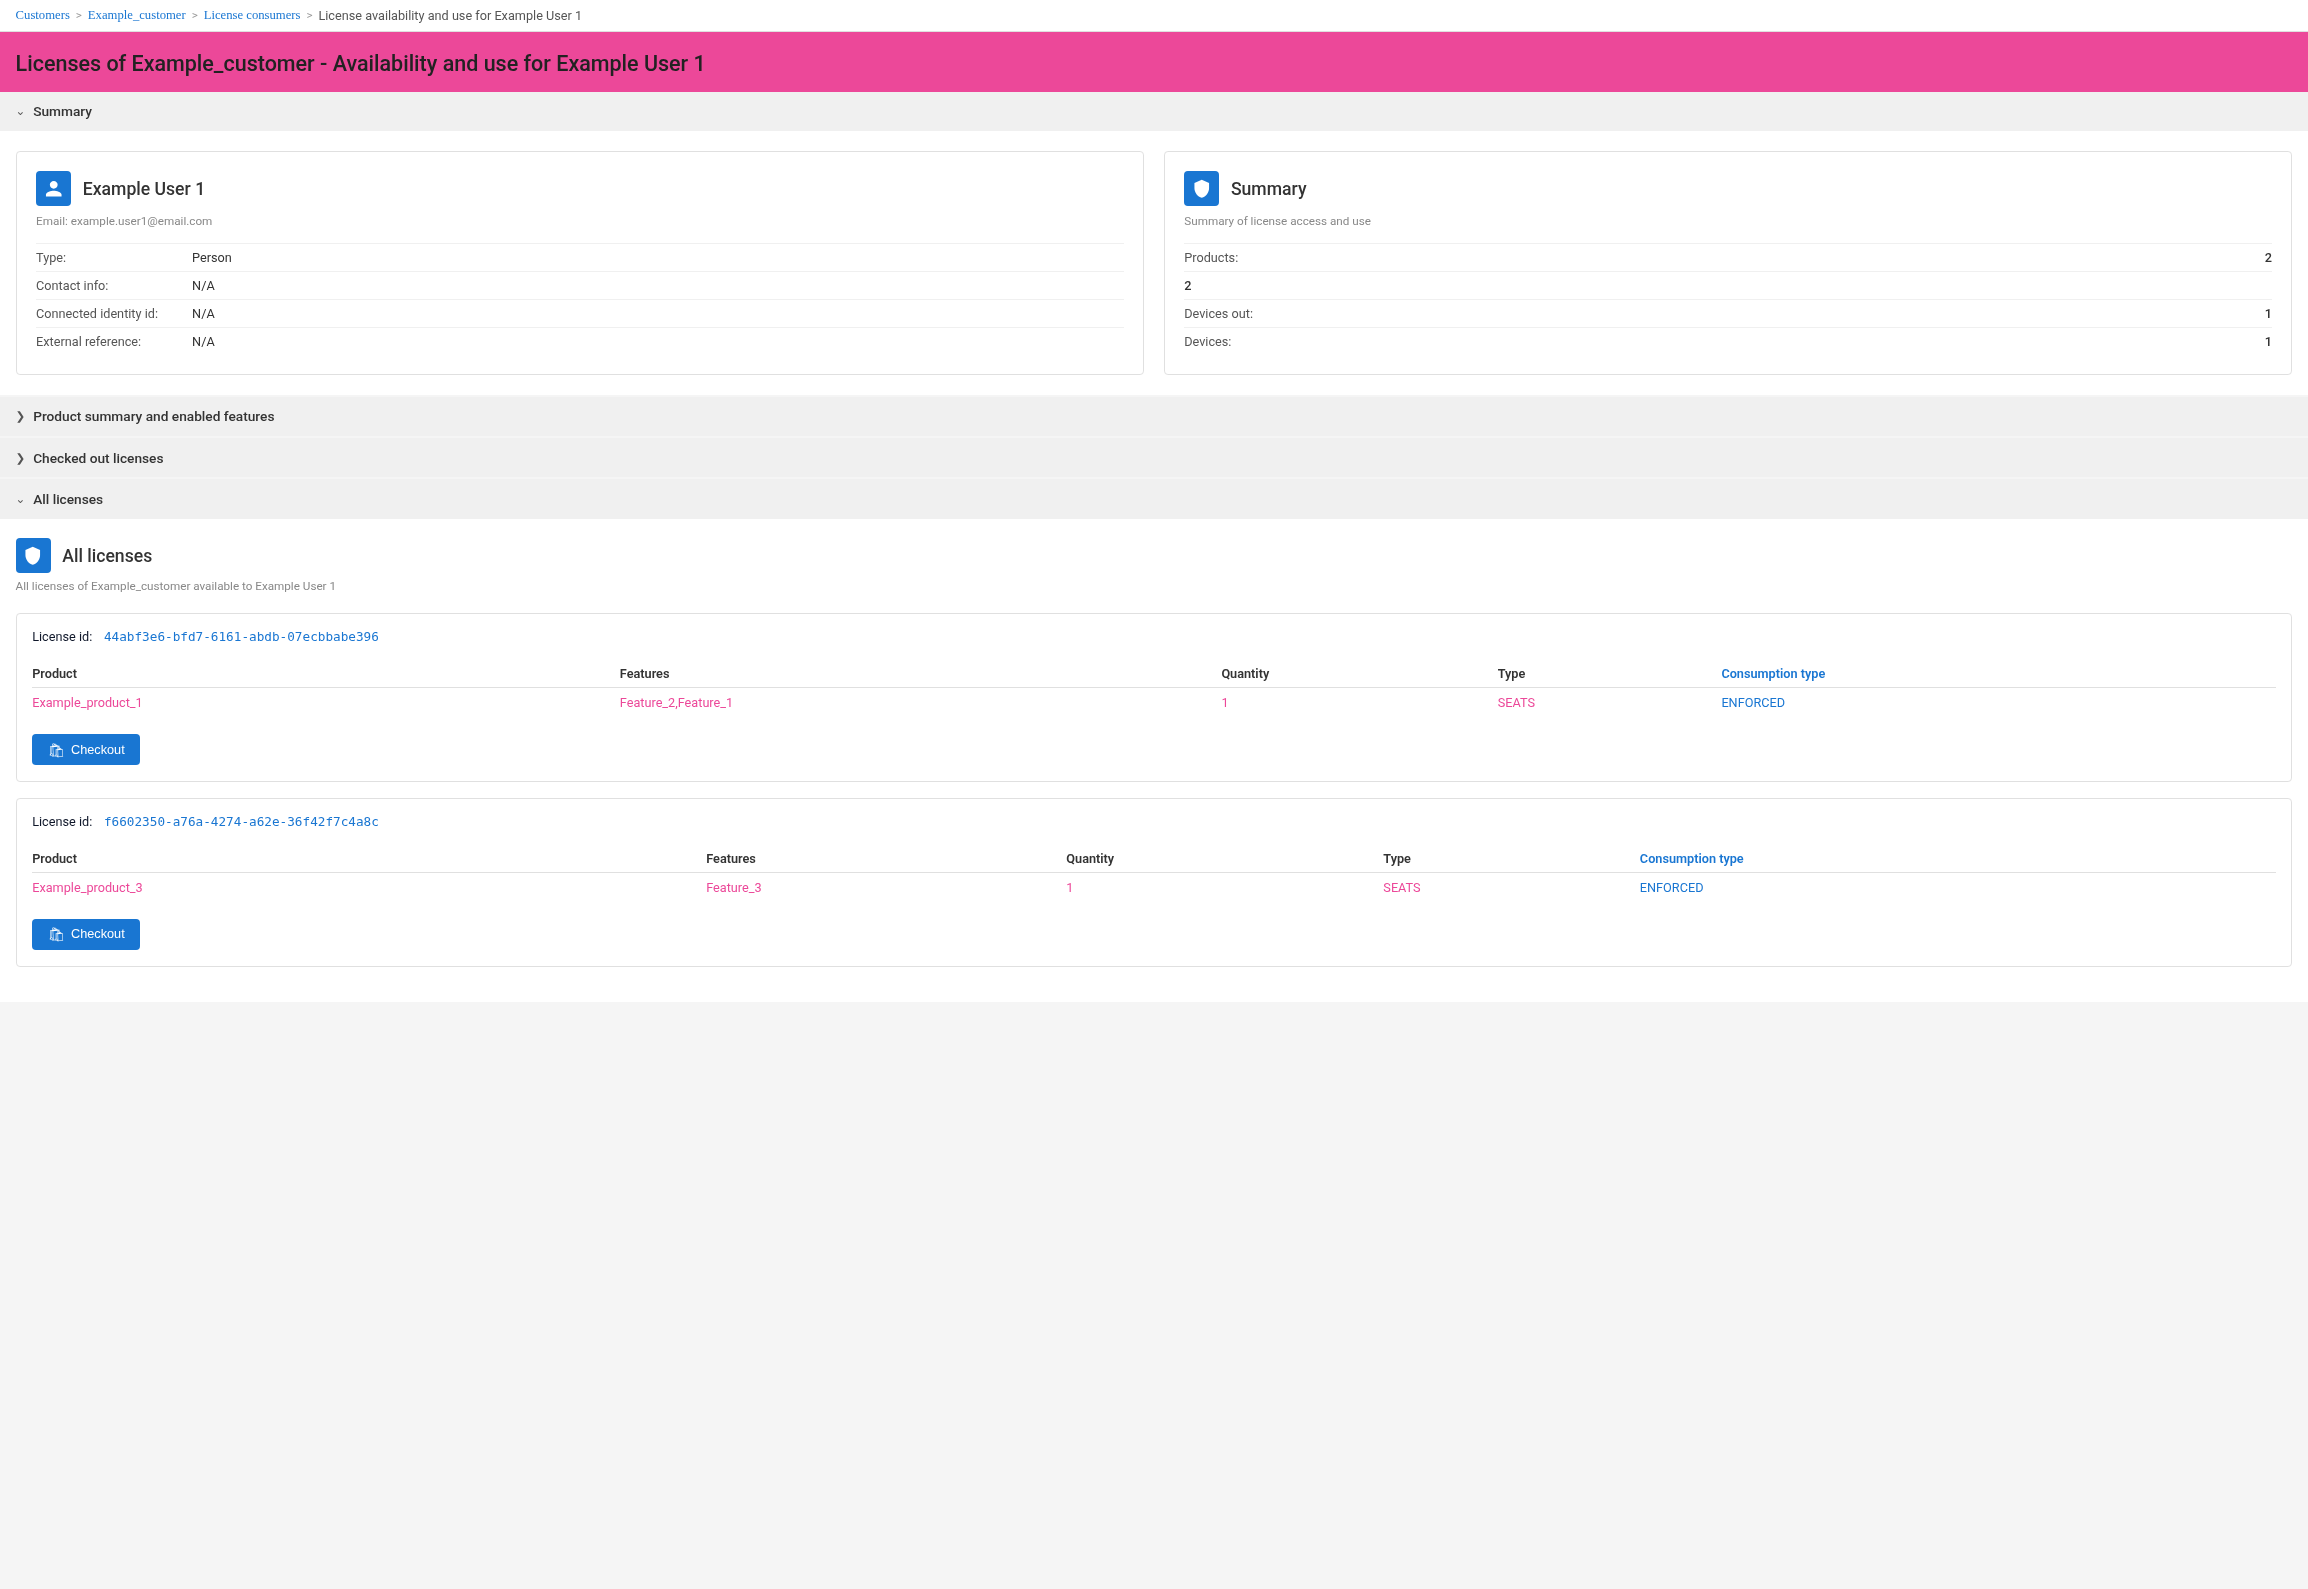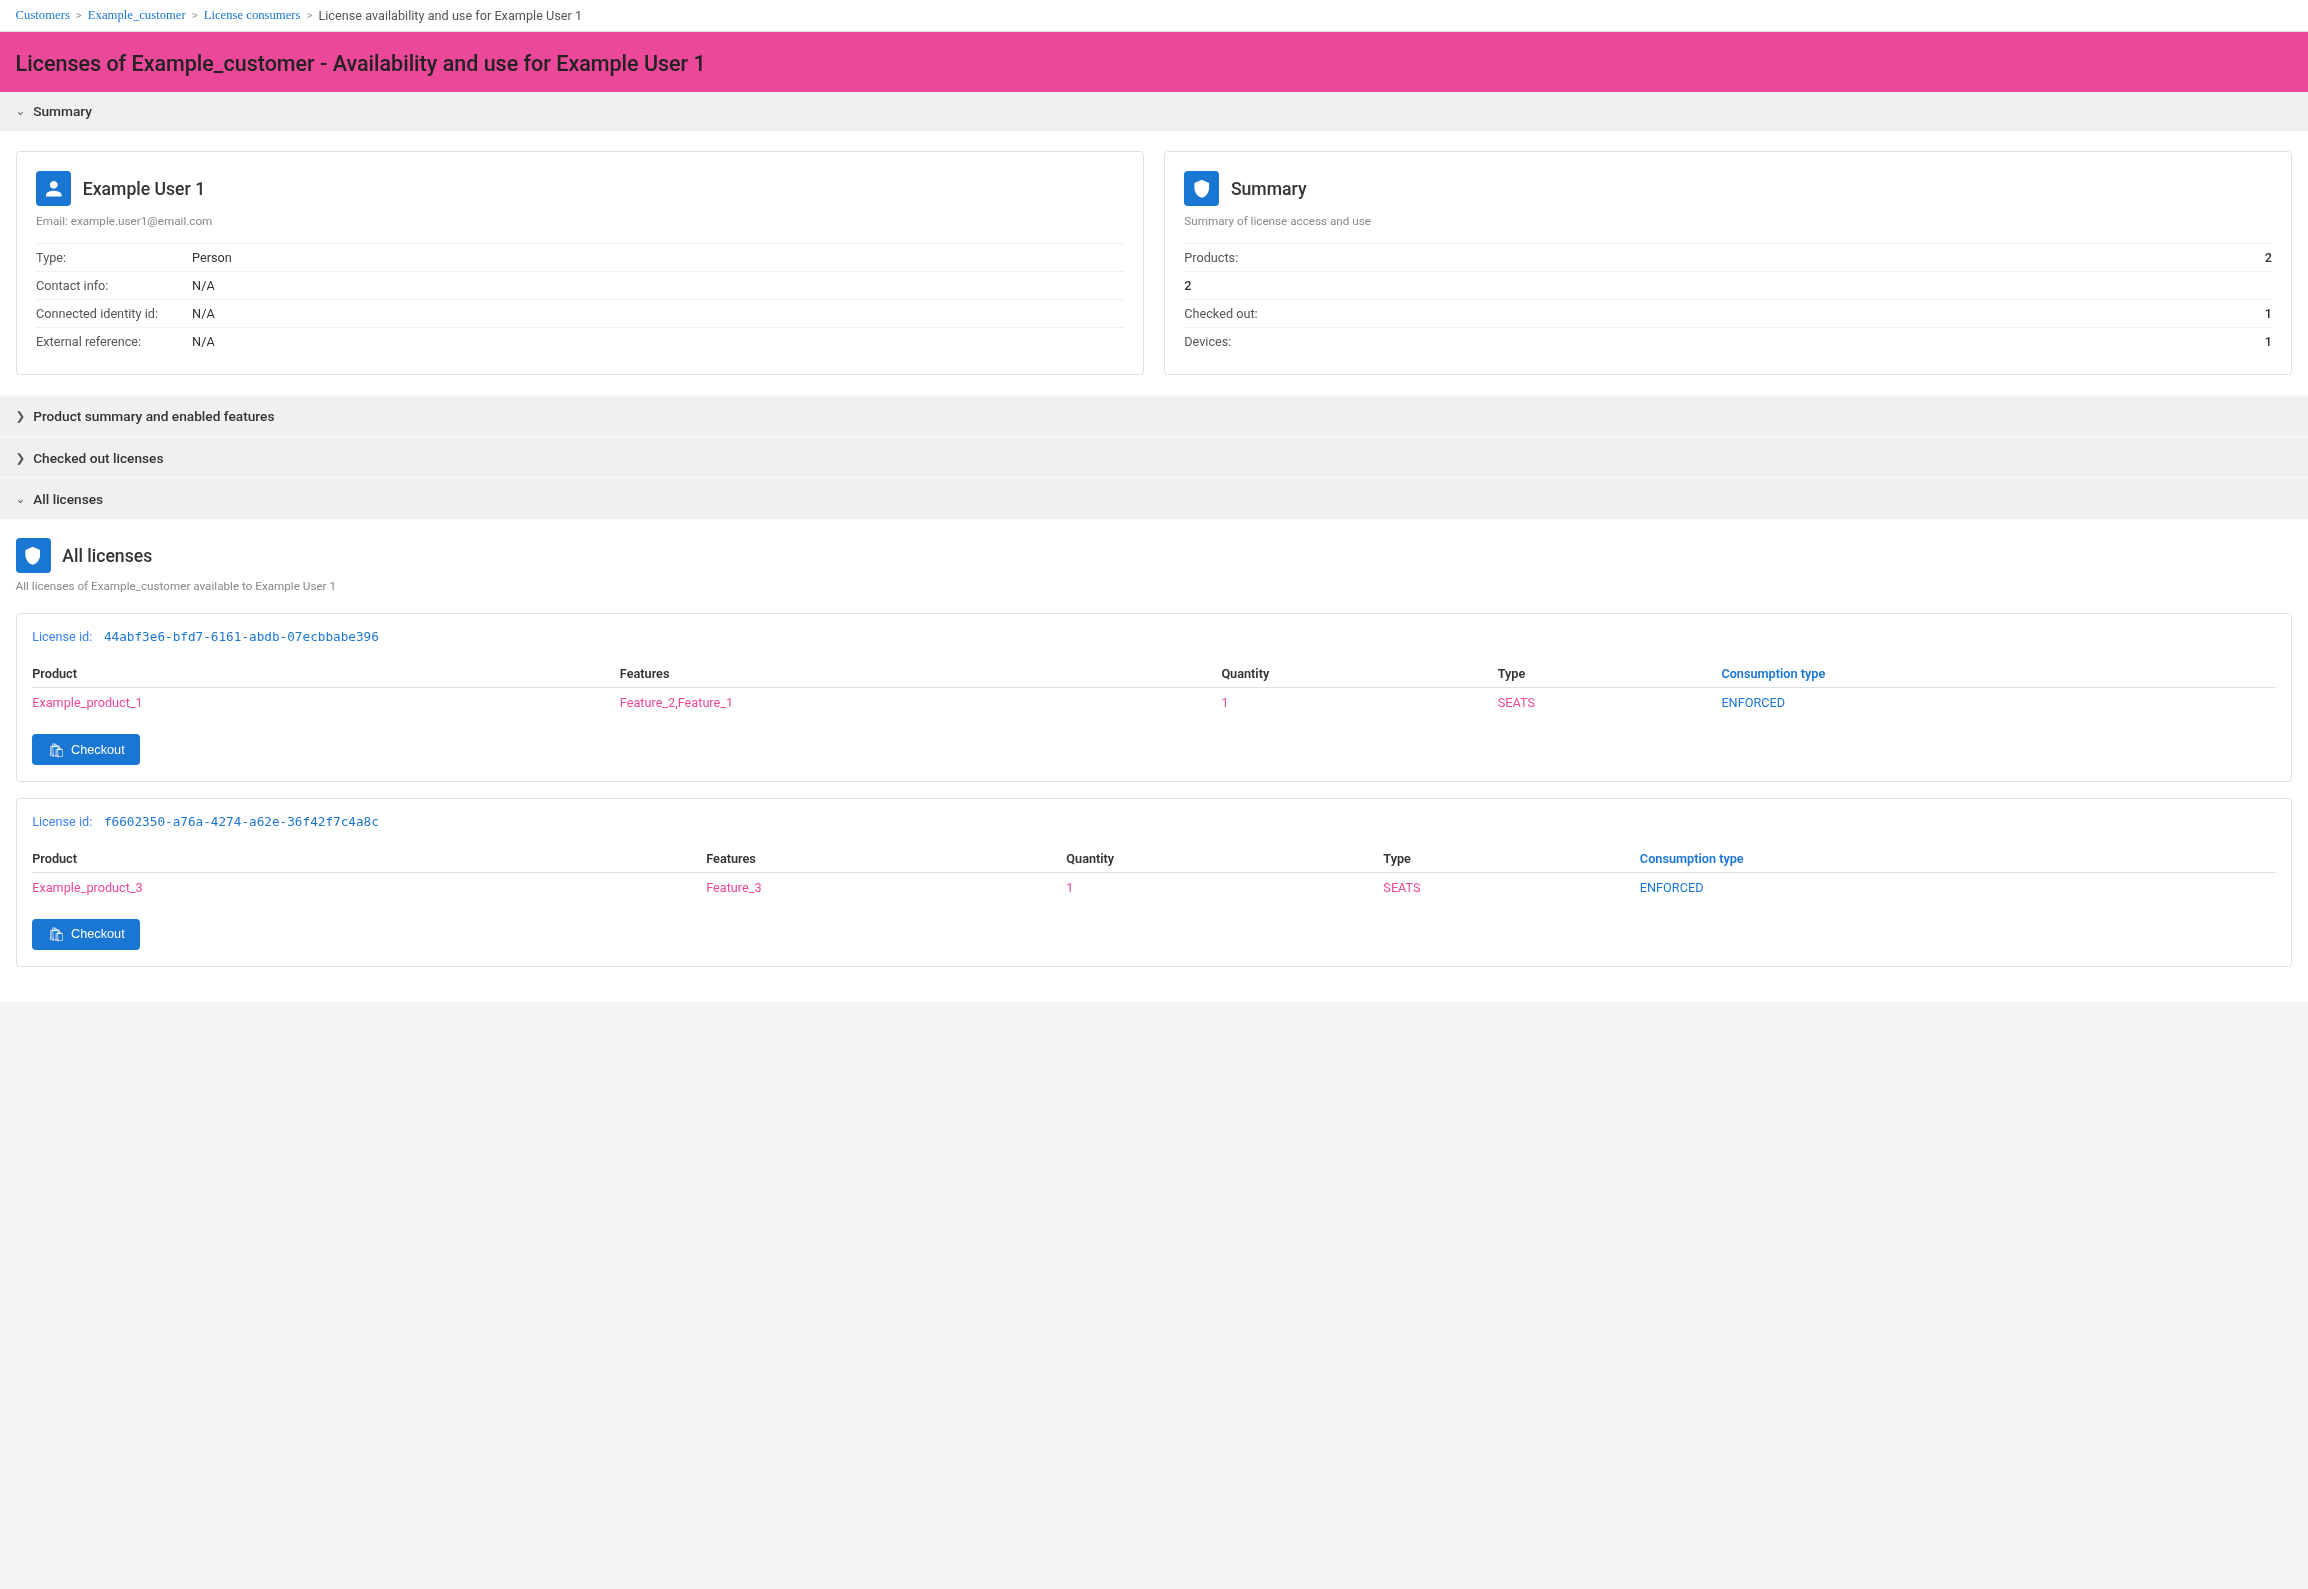--- a/index.html
+++ b/index.html
@@ -144,21 +144,21 @@
       padding: 15.6px;
       margin-bottom: 15.6px;
     }
     .license-id-row {
       display: flex;
       align-items: center;
       gap: 11.7px;
       margin-bottom: 15.6px;
       font-size: 12.7px;
     }
-    .license-id-label { color: #3b82f6; }
+    .license-id-label { color: #0f172a; }
     .license-id-value { color: #1976d2; font-family: monospace; font-size: 12.7px; }
 
     .license-table {
       width: 100%;
       border-collapse: collapse;
       margin-bottom: 15.6px;
     }
     .license-table th {
       text-align: left;
       font-size: 12.7px;
@@ -260,21 +260,21 @@
         <div class="card-subtitle">Summary of license access and use</div>
         <div>
           <div class="summary-stat-row">
             <span class="stat-label">Products:</span>
             <span class="stat-value">2</span>
           </div>
           <div class="summary-stat-row">
             <span class="stat-value">2</span>
           </div>
           <div class="summary-stat-row">
-            <span class="stat-label">Checked out:</span>
+            <span class="stat-label">Devices out:</span>
             <span class="stat-value">1</span>
           </div>
           <div class="summary-stat-row">
             <span class="stat-label">Devices:</span>
             <span class="stat-value">1</span>
           </div>
         </div>
       </div>
 
     </div>

